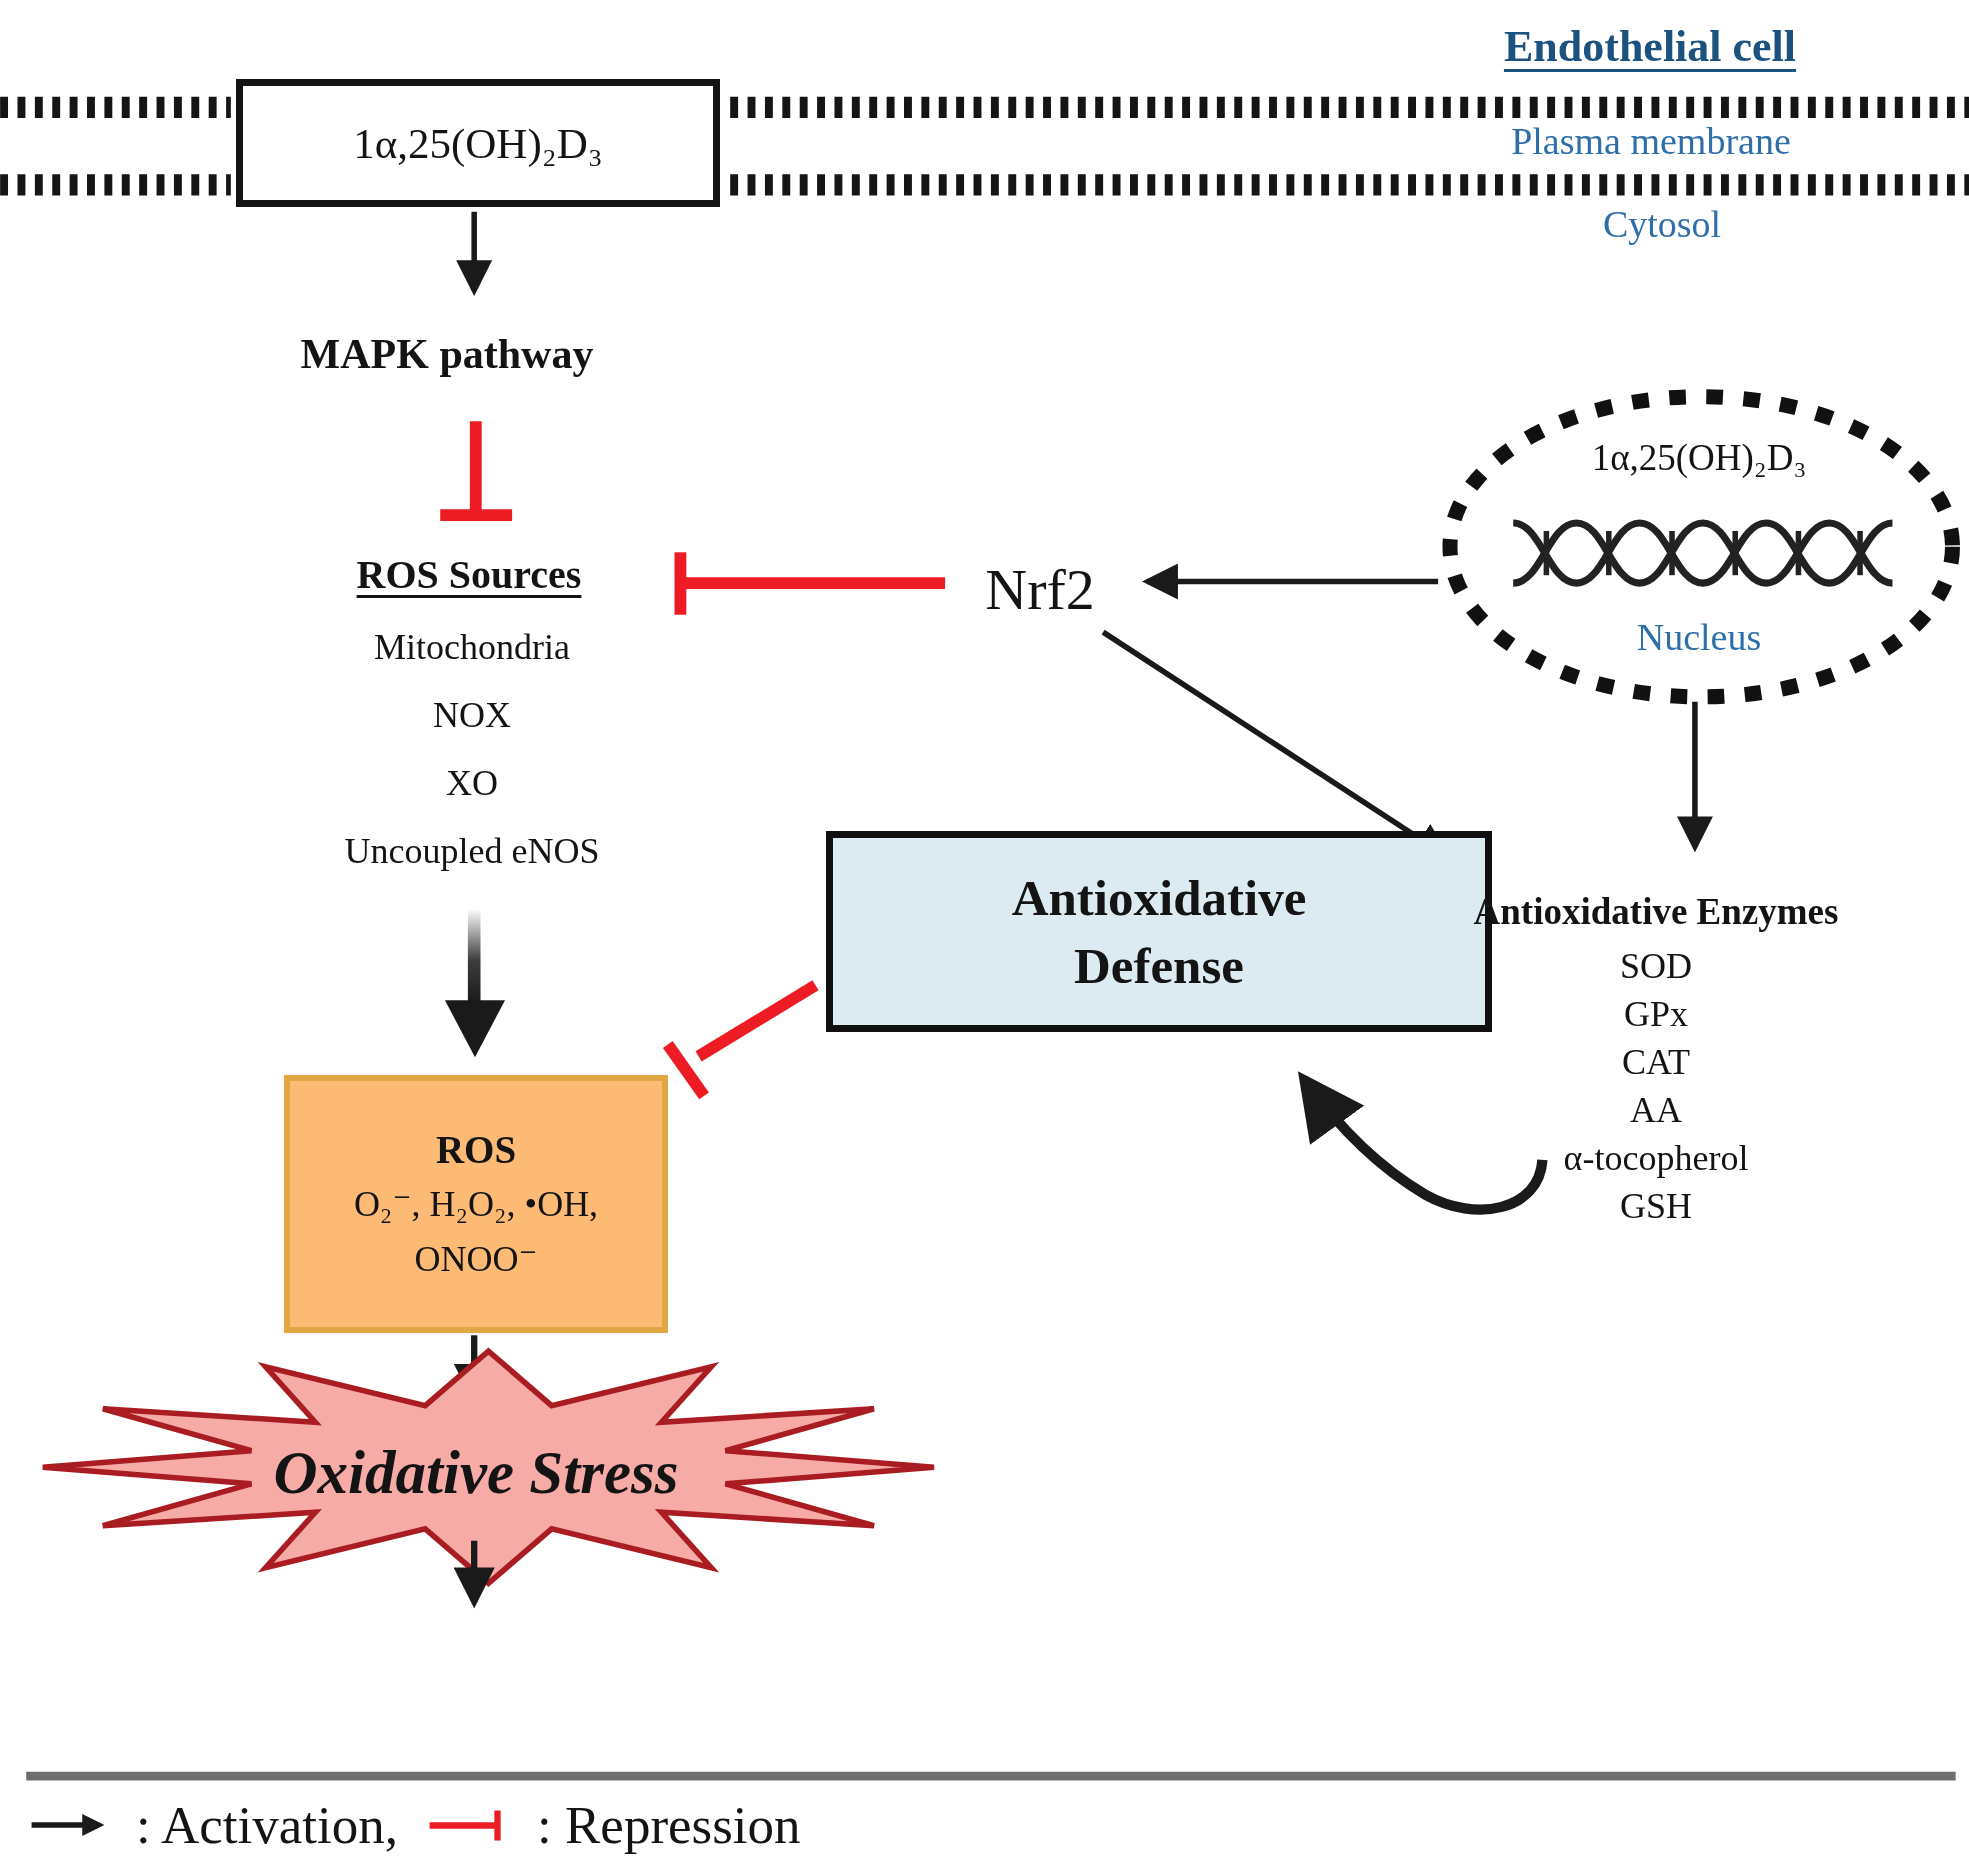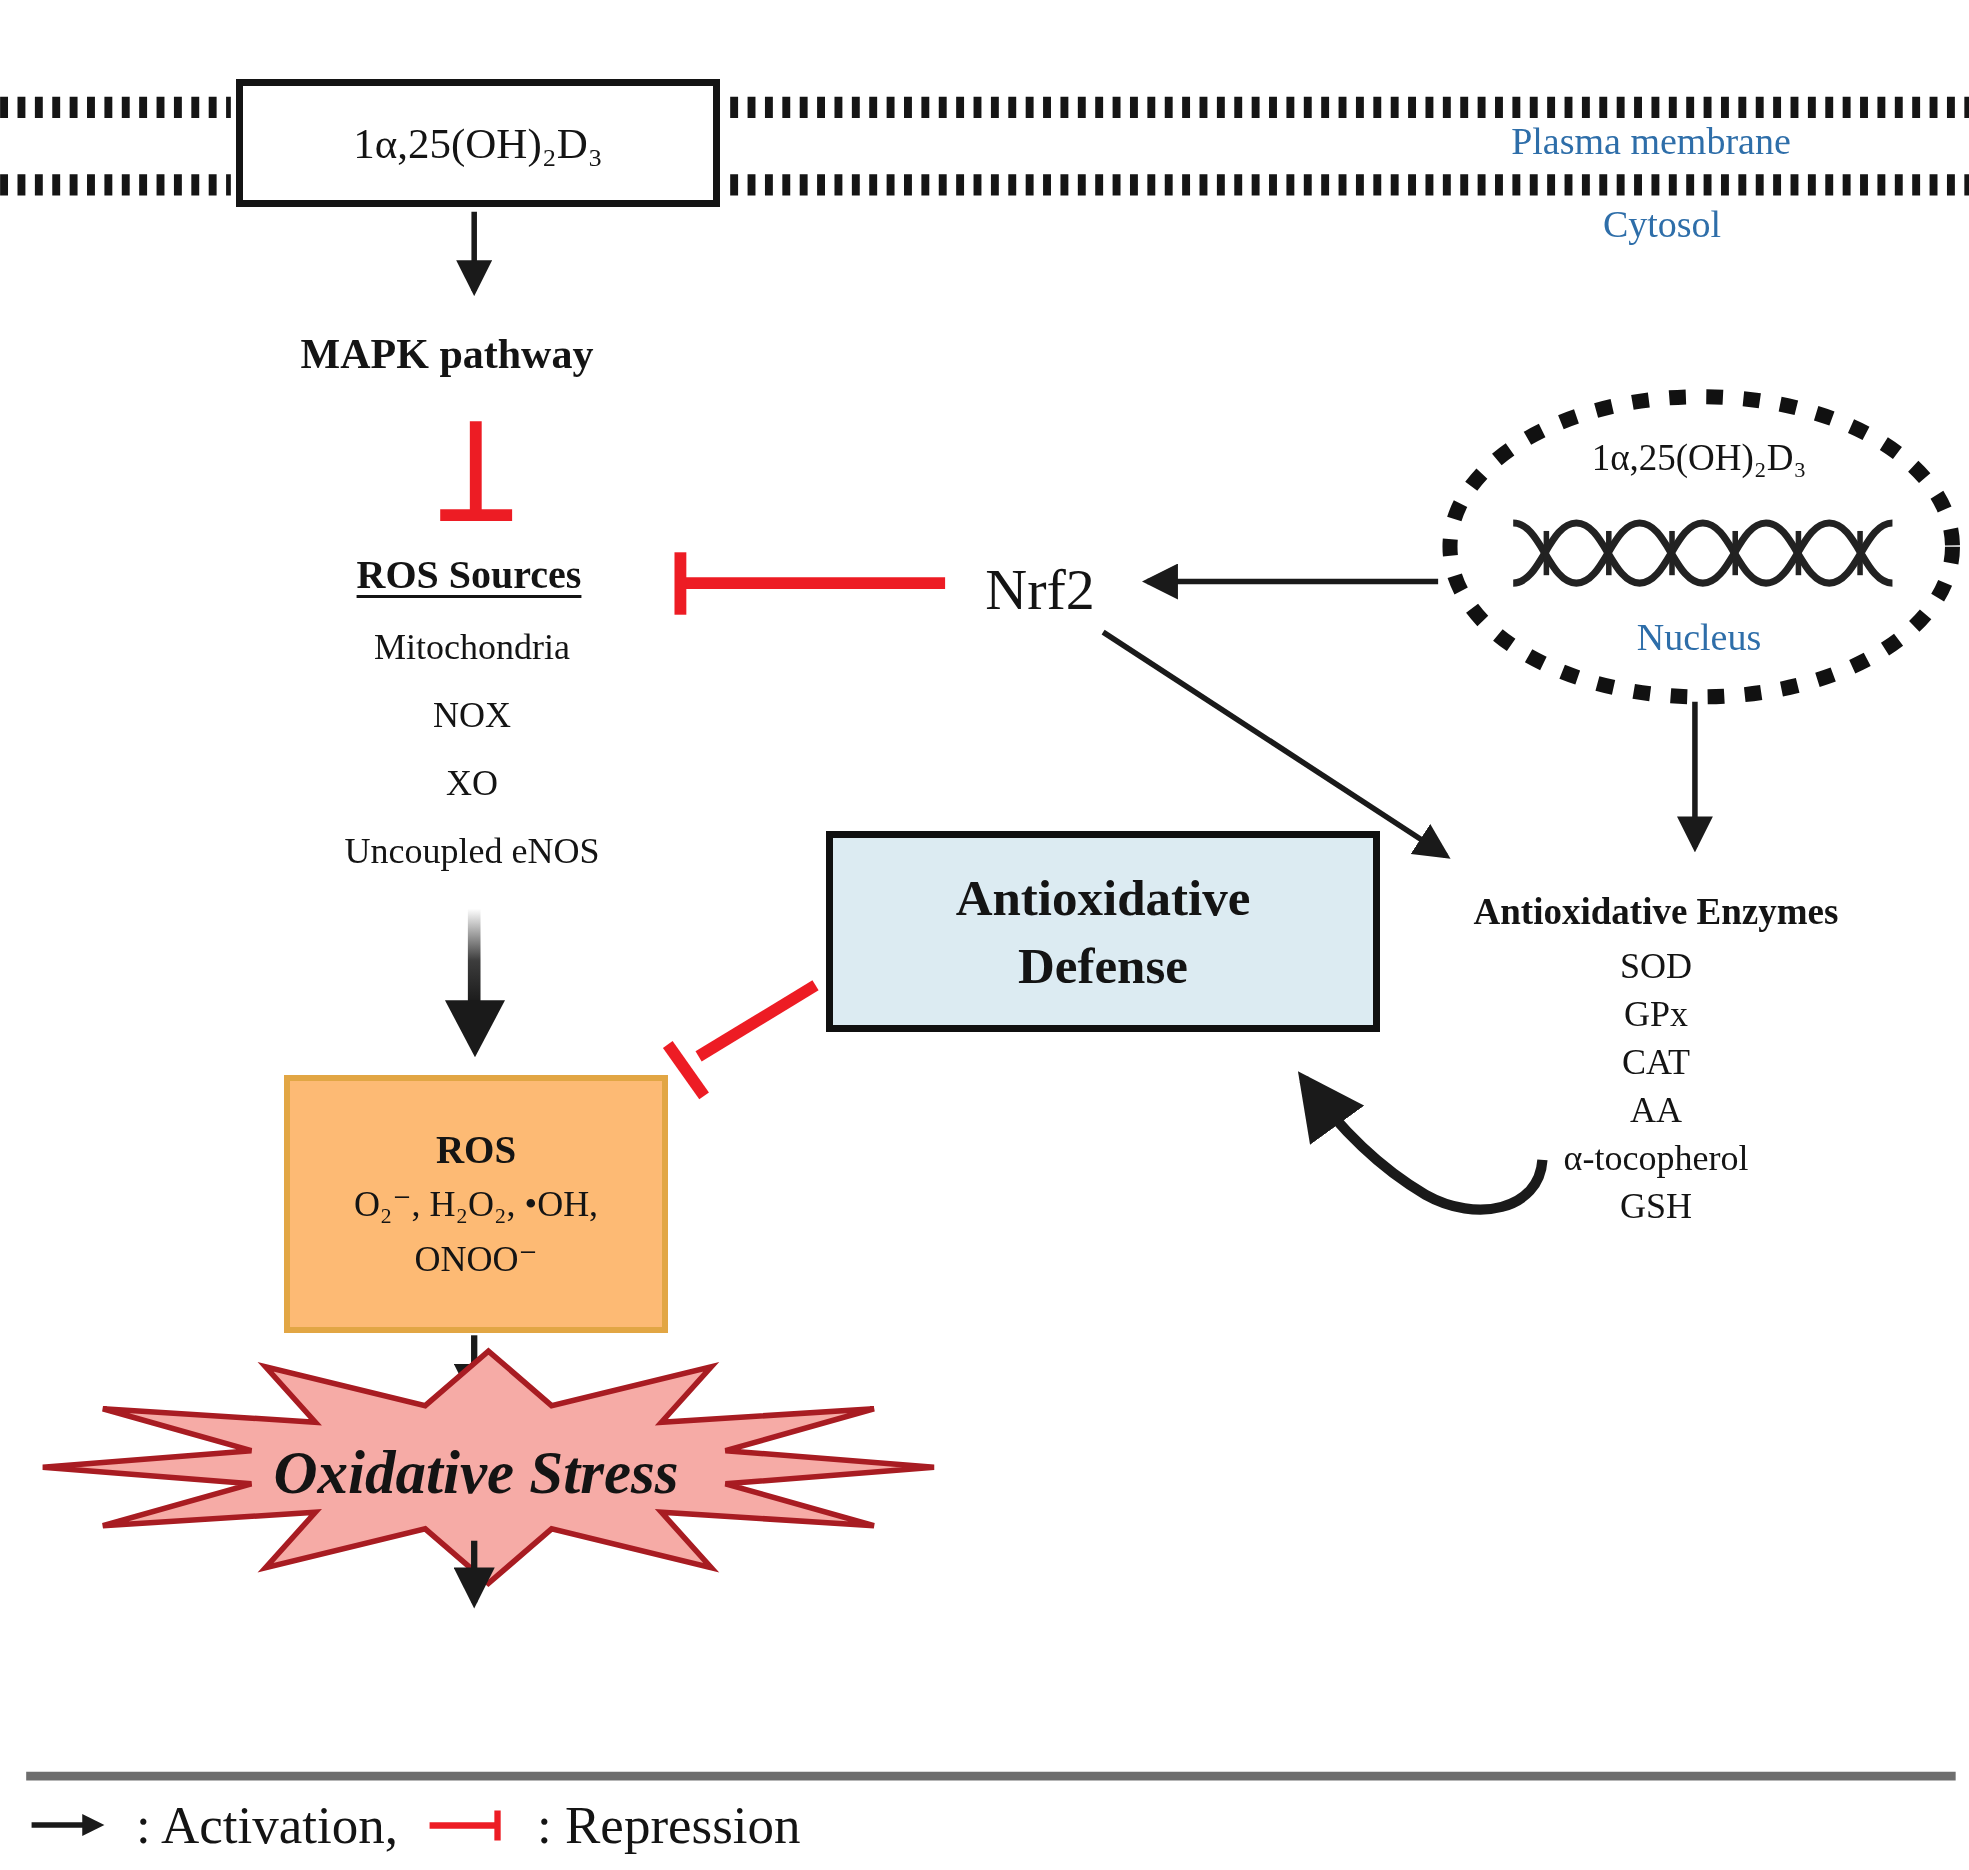--- a/index.html
+++ b/index.html
@@ -11,21 +11,21 @@
     color:#141414;
     overflow:hidden;
   }
   svg.art{position:absolute;left:0;top:0;z-index:1;}
   .txt{position:absolute;z-index:3;white-space:nowrap;}
   .ctr{transform:translateX(-50%);text-align:center;}
   .blue{color:#2e6ea9;}
   .title-blue{color:#1c5280;font-weight:bold;text-decoration:underline;text-underline-offset:8px;text-decoration-thickness:3.2px;}
   .box{position:absolute;z-index:2;box-sizing:border-box;display:flex;flex-direction:column;align-items:center;justify-content:center;}
   .vitd-box{left:236px;top:79px;width:484px;height:128px;background:#ffffff;border:7.1px solid #141414;font-size:43px;}
-  .defense-box{left:826px;top:831px;width:554px;height:201px;background:#dcebf2;border:7.1px solid #101010;font-size:51px;font-weight:bold;line-height:68px;}
+  .defense-box{left:826px;top:831px;width:666px;height:201px;background:#dcebf2;border:7.1px solid #101010;font-size:51px;font-weight:bold;line-height:68px;}
   .ros-box{left:284px;top:1075px;width:384px;height:258px;background:#fdba74;border:6.3px solid #e2a644;font-size:36px;line-height:55px;}
   .ros-box .h{font-weight:bold;font-size:39px;}
   .list{line-height:68px;font-size:36px;}
   .enz-list{line-height:48px;font-size:36px;}
   .legend{position:absolute;left:30px;top:1795px;z-index:3;display:flex;align-items:center;gap:30px;font-size:53px;}
   .legend .ic{display:inline-block;}
 </style>
 </head>
 <body>
 
@@ -110,20 +110,21 @@
     <span>Antioxidative</span>
     <span>Defense</span>
   </div>
 
   <div class="box ros-box">
     <span class="h">ROS</span>
     <span>O₂⁻, H₂O₂, •OH,</span>
     <span>ONOO⁻</span>
   </div>
 
+  <div class="txt ctr title-blue" style="left:1650px;top:20.5px;font-size:44px;">Endothelial cell</div>
   <div class="txt ctr blue" style="left:1651px;top:119px;font-size:38px;">Plasma membrane</div>
   <div class="txt ctr blue" style="left:1662px;top:202px;font-size:38px;">Cytosol</div>
 
   <div class="txt ctr" style="left:447px;top:330px;font-size:42px;font-weight:bold;">MAPK pathway</div>
 
   <div class="txt ctr" style="left:469px;top:551px;font-size:40px;font-weight:bold;text-decoration:underline;text-underline-offset:7.1px;text-decoration-thickness:3.2px;">ROS Sources</div>
   <div class="txt ctr list" style="left:472px;top:613px;">
     <div>Mitochondria</div>
     <div>NOX</div>
     <div>XO</div>

